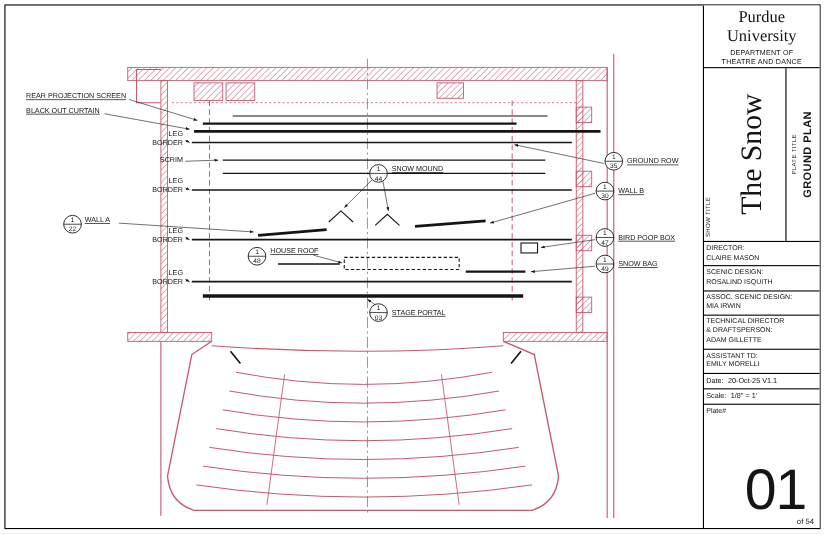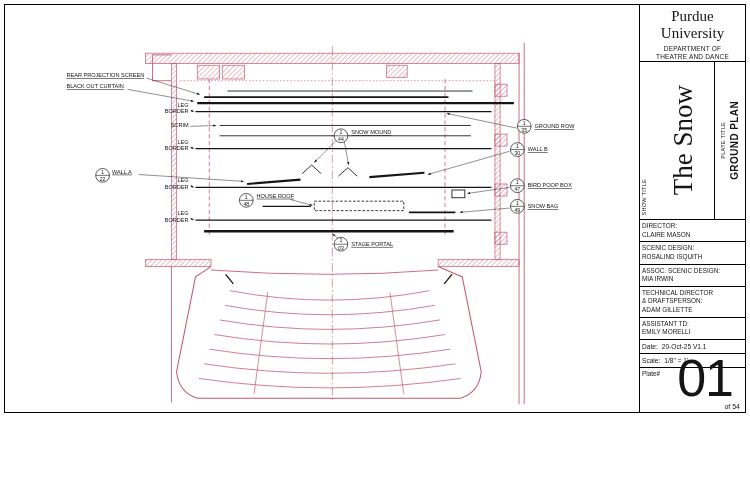--- a/index.html
+++ b/index.html
@@ -1,19 +1,19 @@
 <!DOCTYPE html>
 <html style="--paper: #ffffff; --frame: #000000; --ink: #151515; --arch: #c4596f;"><head>
 <meta charset="utf-8">
 <style>
   * { margin:0; padding:0; box-sizing:border-box; }
   html,body { width:750px; height:485px; background:#e8e8e8; }
   body { font-family:"Liberation Sans", sans-serif; color:var(--ink,#151515); }
   .page { position:relative; width:750px; height:485px; background:var(--paper,#fff); }
-  .sheet { position:absolute; left:4px; top:4px; width:742px; height:409px;
+  .sheet { position:absolute; left:4px; top:4px; width:742px; height:477px;
            border:1.6px solid var(--frame,#000); background:var(--paper,#fff); display:flex; }
   .drawing-area { flex:1; position:relative; overflow:hidden; }
   .drawing-area svg { display:block; width:100%; height:100%; }
 
   
   .a1  { stroke:var(--arch,#c4596f); stroke-width:1;   fill:none; }
   .a12 { stroke:var(--arch,#c4596f); stroke-width:1.2; fill:none; }
   .a09 { stroke:var(--arch,#c4596f); stroke-width:0.9; fill:none; }
   .a08 { stroke:var(--arch,#c4596f); stroke-width:0.8; fill:none; }
   .ah  { fill:url(#hatch); stroke:var(--arch,#c4596f); stroke-width:0.8; }

